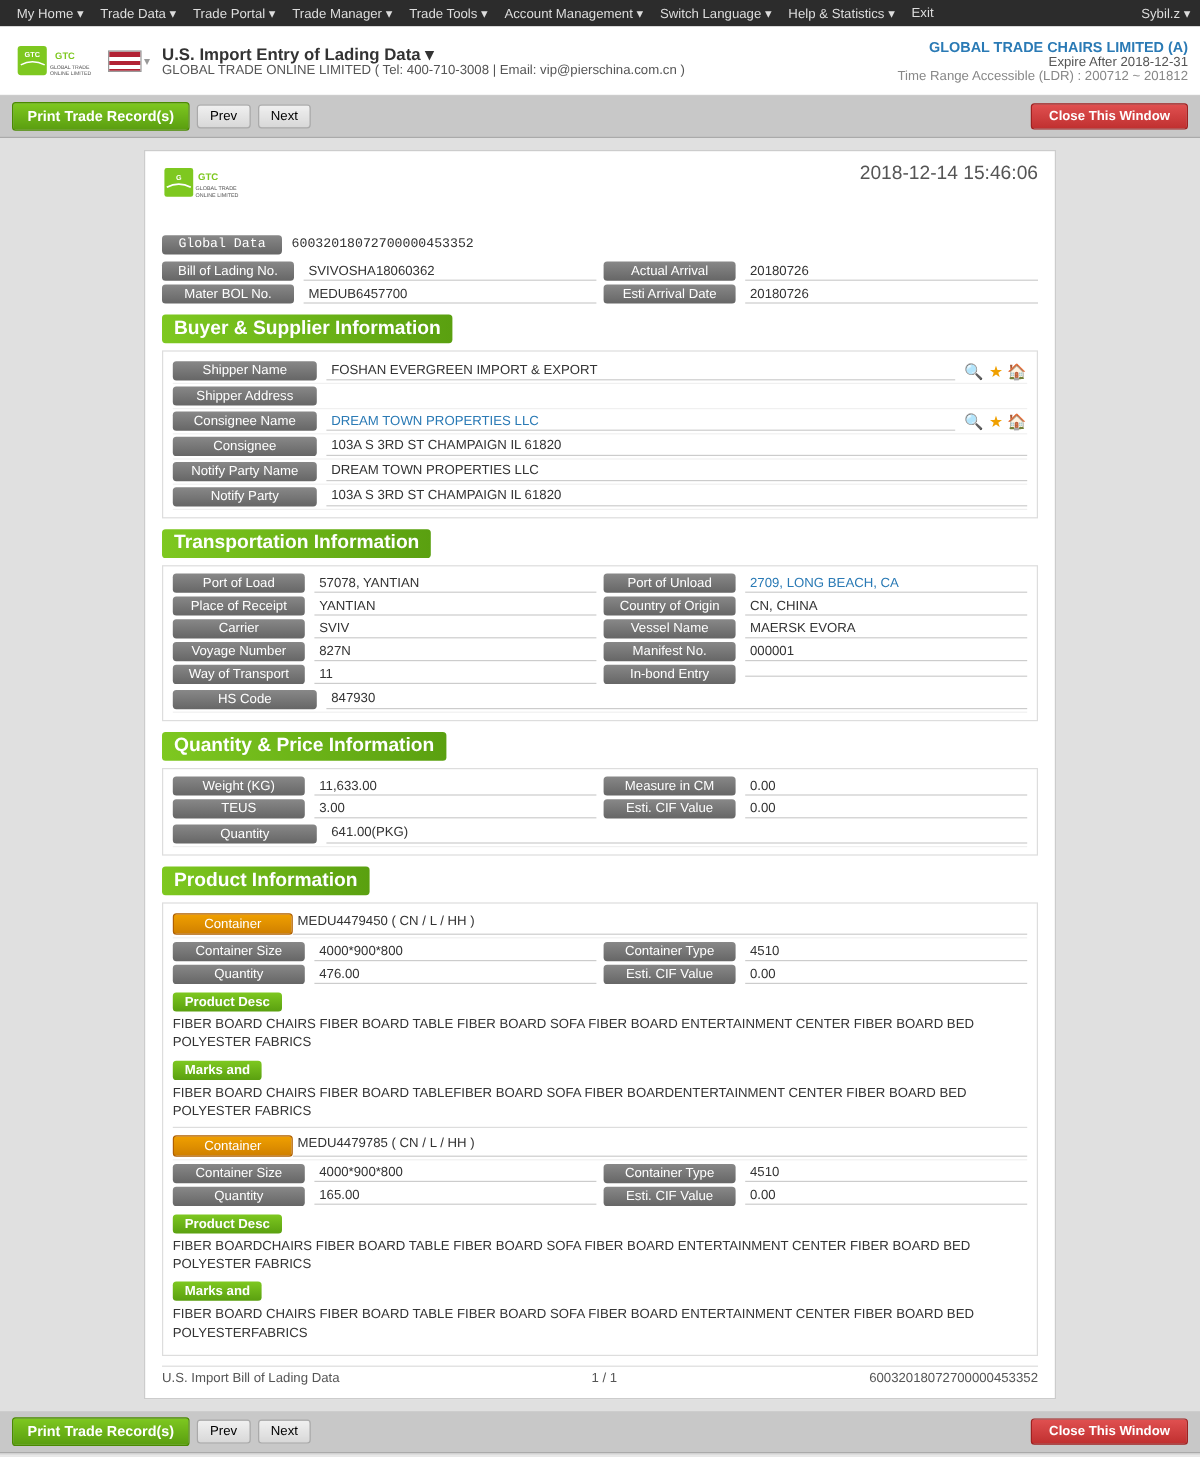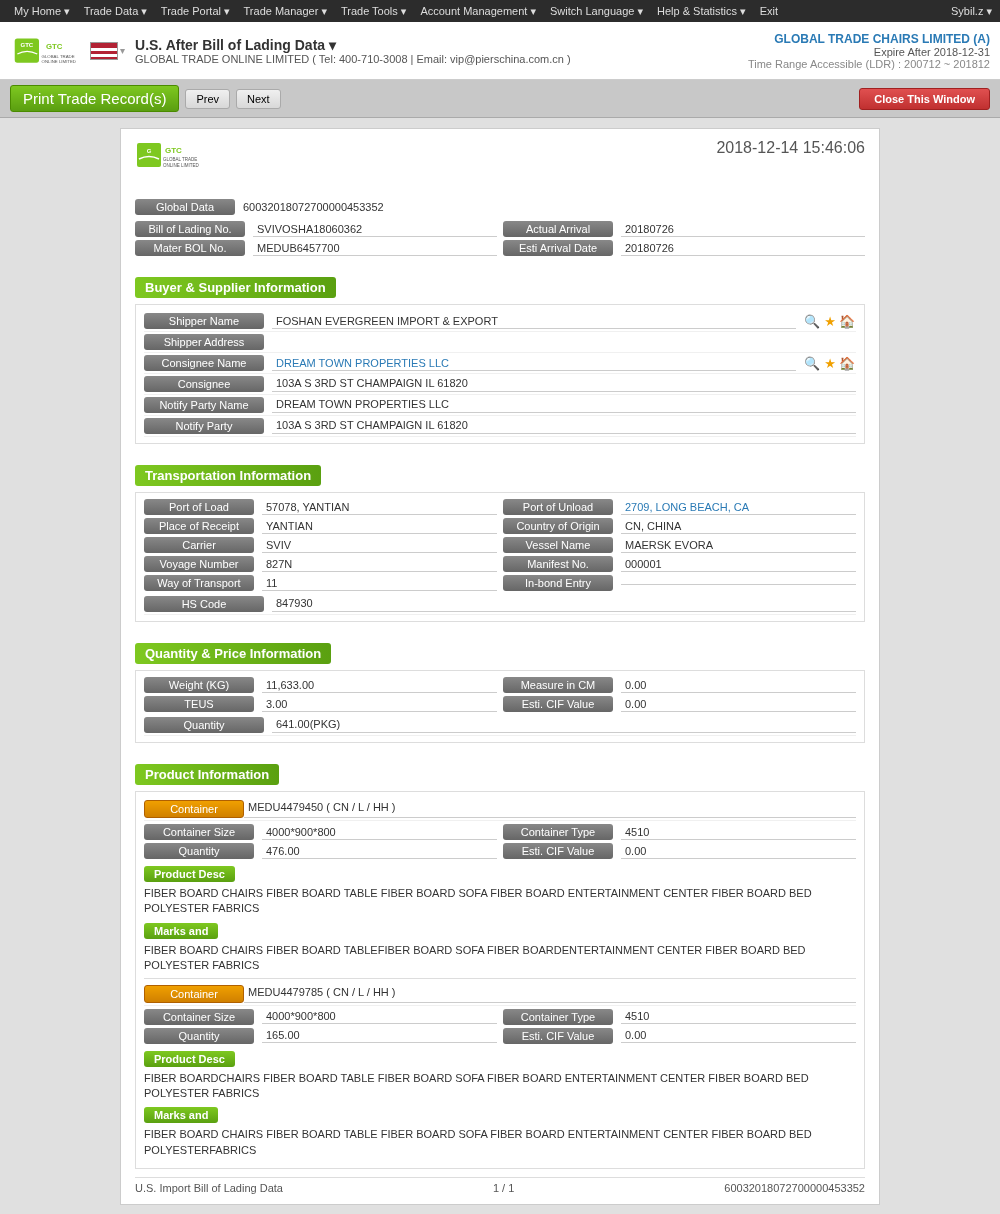--- a/index.html
+++ b/index.html
@@ -20,21 +20,21 @@
     .header-bar .flag { width: 28px; height: 18px; background: linear-gradient(to bottom, #b22234 0%, #b22234 30%, #fff 30%, #fff 50%, #b22234 50%, #b22234 70%, #fff 70%, #fff 90%, #b22234 90%); border: 1px solid #999; position: relative; }
     .header-bar .title-area { flex: 1; }
     .header-bar .title-area .main-title { font-size: 14px; font-weight: bold; color: #333; }
     .header-bar .title-area .sub-title { font-size: 11px; color: #555; }
     .header-bar .account-info { text-align: right; font-size: 11px; color: #888; }
     .header-bar .account-info .company-name { color: #2a7ab5; font-weight: bold; font-size: 12px; }
     .header-bar .account-info .expire { color: #555; }
 
     
     .toolbar { background: #c8c8c8; padding: 5px 10px; display: flex; align-items: center; gap: 6px; border-bottom: 1px solid #aaa; }
-    .btn-green { background: linear-gradient(to bottom, #7ec820, #5a9e10); color: #fff; border: 1px solid #4a8a00; border-radius: 3px; padding: 4px 12px; font-size: 15px; cursor: pointer; font-weight: normal; }
+    .btn-green { background: linear-gradient(to bottom, #7ec820, #5a9e10); color: #fff; border: 1px solid #4a8a00; border-radius: 3px; padding: 4px 12px; font-size: 12px; cursor: pointer; font-weight: bold; }
     .btn-nav { background: linear-gradient(to bottom, #f0f0f0, #d8d8d8); border: 1px solid #aaa; border-radius: 3px; padding: 3px 10px; font-size: 11px; cursor: pointer; }
     .btn-close { background: linear-gradient(to bottom, #e05050, #c03030); color: #fff; border: 1px solid #a02020; border-radius: 3px; padding: 4px 14px; font-size: 11px; cursor: pointer; font-weight: bold; margin-left: auto; }
 
     
     .content-area { padding: 10px; background: #e0e0e0; }
 
     
     .doc-card { background: #fff; border: 1px solid #ccc; margin: 0 auto; padding: 10px 14px; max-width: 760px; }
 
     
@@ -42,21 +42,21 @@
     .doc-logo { width: 80px; }
     .doc-logo svg { width: 75px; height: 45px; }
     .doc-timestamp { font-size: 16px; color: #555; text-align: right; }
 
     
     .field-row { display: flex; padding: 2px 0; border-bottom: 1px solid #f0f0f0; }
     .field-label { background: linear-gradient(to bottom, #888, #666); color: #fff; border-radius: 3px; padding: 2px 8px; font-size: 11px; white-space: nowrap; min-width: 120px; text-align: center; margin-right: 8px; }
     .field-value { font-size: 11px; color: #333; flex: 1; border-bottom: 1px solid #ccc; padding: 1px 4px; }
 
     
-    .section-header { background: linear-gradient(to right, #7ec820, #5aa010); color: #fff; padding: 3px 10px; font-size: 13px; font-weight: bold; border-radius: 3px; margin: 13px 0 6px 0; display: inline-block; }
+    .section-header { background: linear-gradient(to right, #7ec820, #5aa010); color: #fff; padding: 3px 10px; font-size: 16px; font-weight: bold; border-radius: 3px; margin: 1px 0 6px 0; display: inline-block; }
 
     
     .two-col { display: flex; gap: 6px; }
     .two-col .col { flex: 1; display: flex; align-items: center; }
     .two-col .col .field-label { min-width: 110px; }
 
     
     .icons-row { display: flex; align-items: center; gap: 4px; margin-left: 8px; }
     .icon-search { color: #888; font-size: 13px; cursor: pointer; }
     .icon-star { color: #f0a000; font-size: 13px; cursor: pointer; }
@@ -75,21 +75,21 @@
     
     .doc-footer { display: flex; justify-content: space-between; align-items: center; margin-top: 8px; font-size: 11px; color: #555; border-top: 1px solid #ddd; padding-top: 4px; }
 
     
     .page-footer { background: #e8e8e8; text-align: center; font-size: 10px; color: #666; padding: 5px; border-top: 1px solid #ccc; }
 
     .section-block { border: 1px solid #ddd; padding: 6px 8px; margin-bottom: 8px; }
 
     .field-with-icons { display: flex; align-items: center; flex: 1; }
 
-    .global-data-row { display: flex; align-items: center; padding: 2px 0; margin-bottom: 4px; }
+    .global-data-row { display: flex; align-items: center; padding: 2px 0; margin-bottom: 4px; font-family: Liberation Mono, monospace; }
     .global-data-label { background: linear-gradient(to bottom, #888, #666); color: #fff; border-radius: 3px; padding: 2px 8px; font-size: 11px; min-width: 100px; text-align: center; margin-right: 8px; }
     .global-data-value { font-size: 11px; color: #333; }
 
     .divider-line { border: none; border-top: 1px solid #ddd; margin: 4px 0; }
   </style>
 </head>
 <body>
 
 <div class="top-nav">
   <div class="nav-items">
@@ -115,21 +115,21 @@
       <text x="38" y="20" font-size="9" fill="#7ec820" font-weight="bold">GTC</text>
       <text x="33" y="30" font-size="5" fill="#555">GLOBAL TRADE</text>
       <text x="33" y="36" font-size="5" fill="#555">ONLINE LIMITED</text>
     </svg>
   </div>
   <div class="flag-area">
     <div class="flag"></div>
     <span style="font-size:10px;color:#999;margin-left:2px;">▾</span>
   </div>
   <div class="title-area">
-    <div class="main-title">U.S. After Bill of Lading Data ▾</div>
+    <div class="main-title">U.S. Import Entry of Lading Data ▾</div>
     <div class="sub-title">GLOBAL TRADE ONLINE LIMITED ( Tel: 400-710-3008 | Email: vip@pierschina.com.cn )</div>
   </div>
   <div class="account-info">
     <div class="company-name">GLOBAL TRADE CHAIRS LIMITED (A)</div>
     <div class="expire">Expire After 2018-12-31</div>
     <div>Time Range Accessible (LDR) : 200712 ~ 201812</div>
   </div>
 </div>
 
 <div class="toolbar">

